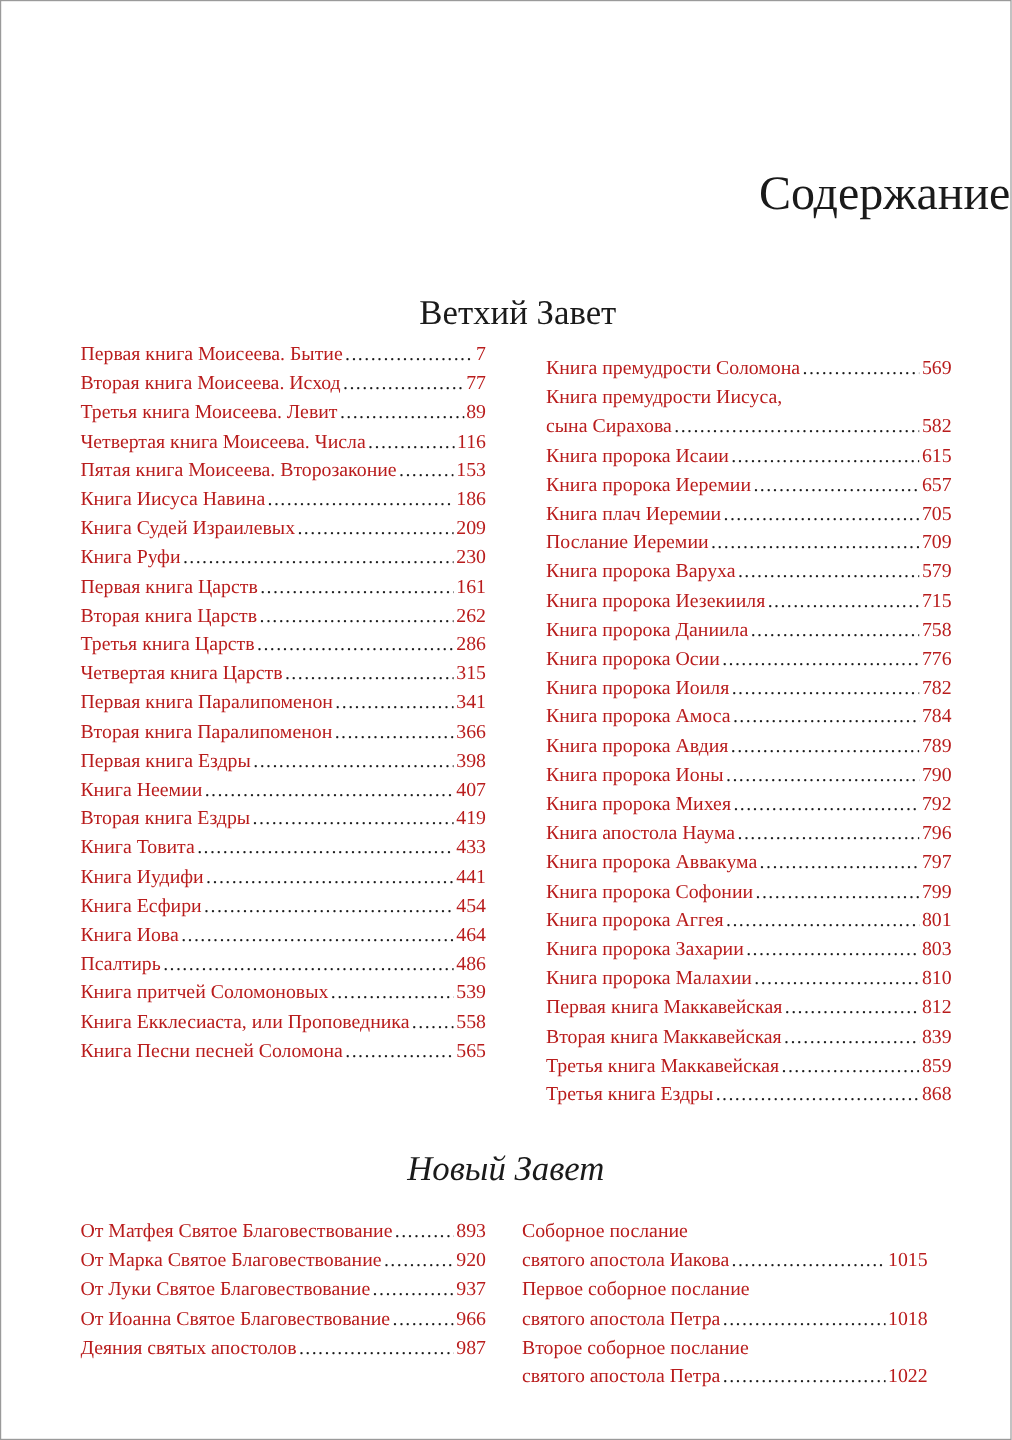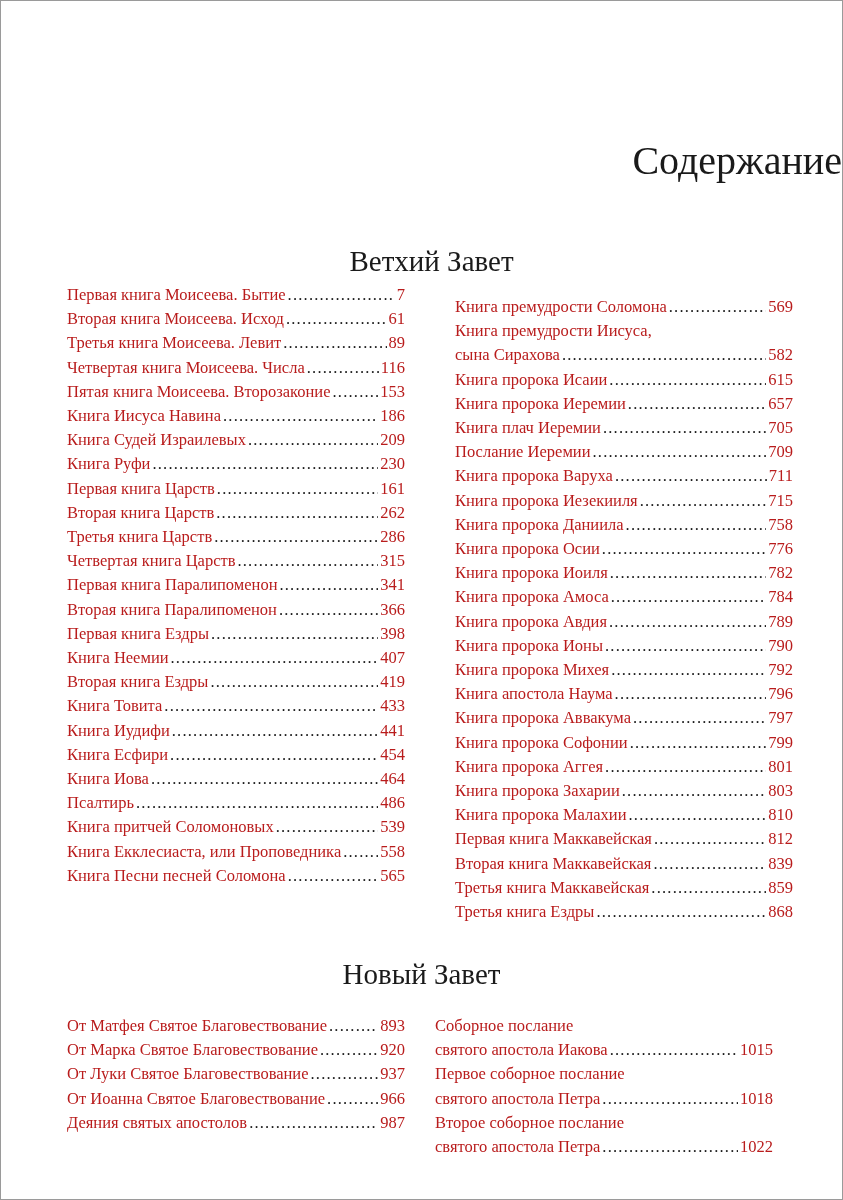--- a/index.html
+++ b/index.html
@@ -89,21 +89,21 @@
         <div class="row">
           <span class="label">Первая книга Моисеева. Бытие</span>
           <span class="dots"></span>
           <span class="page-no">7</span>
         </div>
       </div>
       <div class="entry">
         <div class="row">
           <span class="label">Вторая книга Моисеева. Исход</span>
           <span class="dots"></span>
-          <span class="page-no">61</span>
+          <span class="page-no">77</span>
         </div>
       </div>
       <div class="entry">
         <div class="row">
           <span class="label">Третья книга Моисеева. Левит</span>
           <span class="dots"></span>
           <span class="page-no">89</span>
         </div>
       </div>
       <div class="entry">
@@ -302,21 +302,21 @@
         <div class="row">
           <span class="label">Послание Иеремии</span>
           <span class="dots"></span>
           <span class="page-no">709</span>
         </div>
       </div>
       <div class="entry">
         <div class="row">
           <span class="label">Книга пророка Варуха</span>
           <span class="dots"></span>
-          <span class="page-no">711</span>
+          <span class="page-no">579</span>
         </div>
       </div>
       <div class="entry">
         <div class="row">
           <span class="label">Книга пророка Иезекииля</span>
           <span class="dots"></span>
           <span class="page-no">715</span>
         </div>
       </div>
       <div class="entry">
@@ -433,21 +433,21 @@
       </div>
       <div class="entry">
         <div class="row">
           <span class="label">Третья книга Ездры</span>
           <span class="dots"></span>
           <span class="page-no">868</span>
         </div>
       </div>
     </div>
 
-  <div class="section-title" style="top:955px;">Новый Завет</div>
+  <div class="section-title" style="top:955px;font-style:italic;">Новый Завет</div>
 
   <div class="col" style="left:66px; top:1013px;">
       <div class="entry">
         <div class="row">
           <span class="label">От Матфея Святое Благовествование</span>
           <span class="dots"></span>
           <span class="page-no">893</span>
         </div>
       </div>
       <div class="entry">

